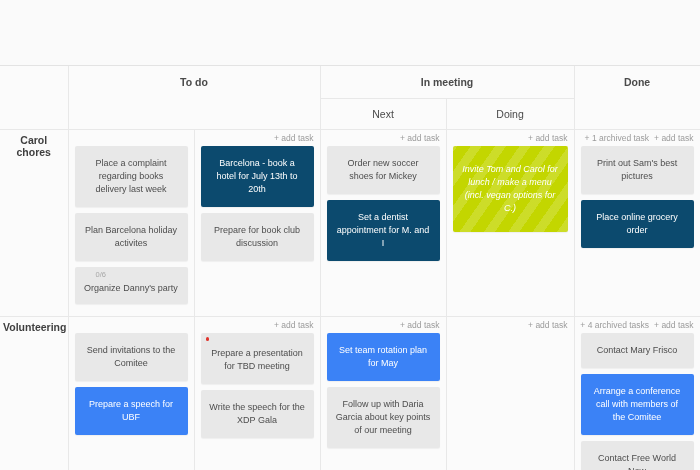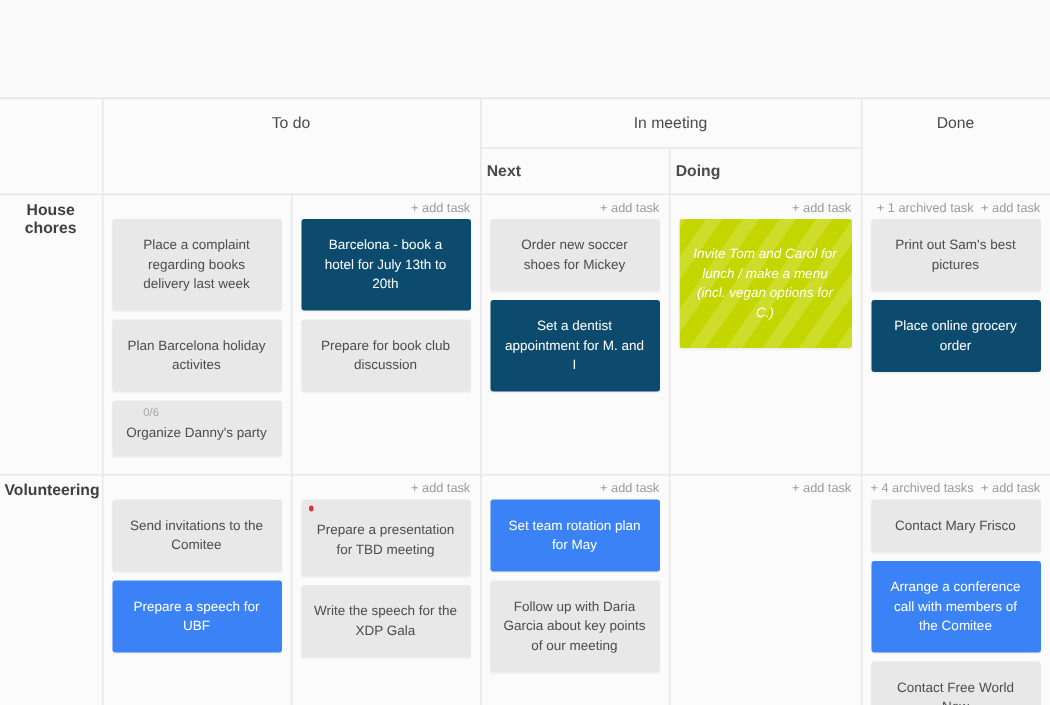--- a/index.html
+++ b/index.html
@@ -31,31 +31,31 @@
   table.kanban td, table.kanban th {
     border-right: 1px solid #e8e8e8;
     border-bottom: 1px solid #e8e8e8;
     vertical-align: top;
     background: #fbfbfb;
   }
 
   
   th.grp {
     font-size: 10.5px;
+    font-weight: bold;
+    color: #4a4a4a;
+    text-align: center;
+    padding: 10px 4px;
+    background: #fcfcfc;
+  }
+  th.sub {
+    font-size: 10.5px;
     font-weight: normal;
     color: #4a4a4a;
     text-align: center;
-    padding: 10px 4px;
-    background: #fcfcfc;
-  }
-  th.sub {
-    font-size: 10.5px;
-    font-weight: bold;
-    color: #4a4a4a;
-    text-align: left;
     padding: 9px 4px;
     background: #fcfcfc;
   }
   th.corner { background: #fcfcfc; }
 
   .col-label  { width: 68px; }
   .col-todo   { width: 126px; }
   .col-next   { width: 126px; }
   .col-doing  { width: 128px; }
   .col-done   { width: 126px; }
@@ -173,21 +173,21 @@
         <th class="grp last" rowspan="2">Done</th>
       </tr>
       <tr>
         <th class="sub">Next</th>
         <th class="sub">Doing</th>
       </tr>
     </thead>
 
     <tbody>
         <tr>
-          <td class="rowlabel">House chores</td>
+          <td class="rowlabel">Carol chores</td>
           <td class="cell">
             <div style="height: 16px;"></div>
             <div class="stack">
               <div class="card"><span>Place a complaint regarding books delivery last week</span></div>
               <div class="card"><span>Plan Barcelona holiday activites</span></div>
               <div class="card has-badge"><span class="badge">0/6</span><span>Organize Danny's party</span></div>
             </div>
           </td>
           <td class="cell">
             <div class="actions"><span class="act">+ add task</span></div>

